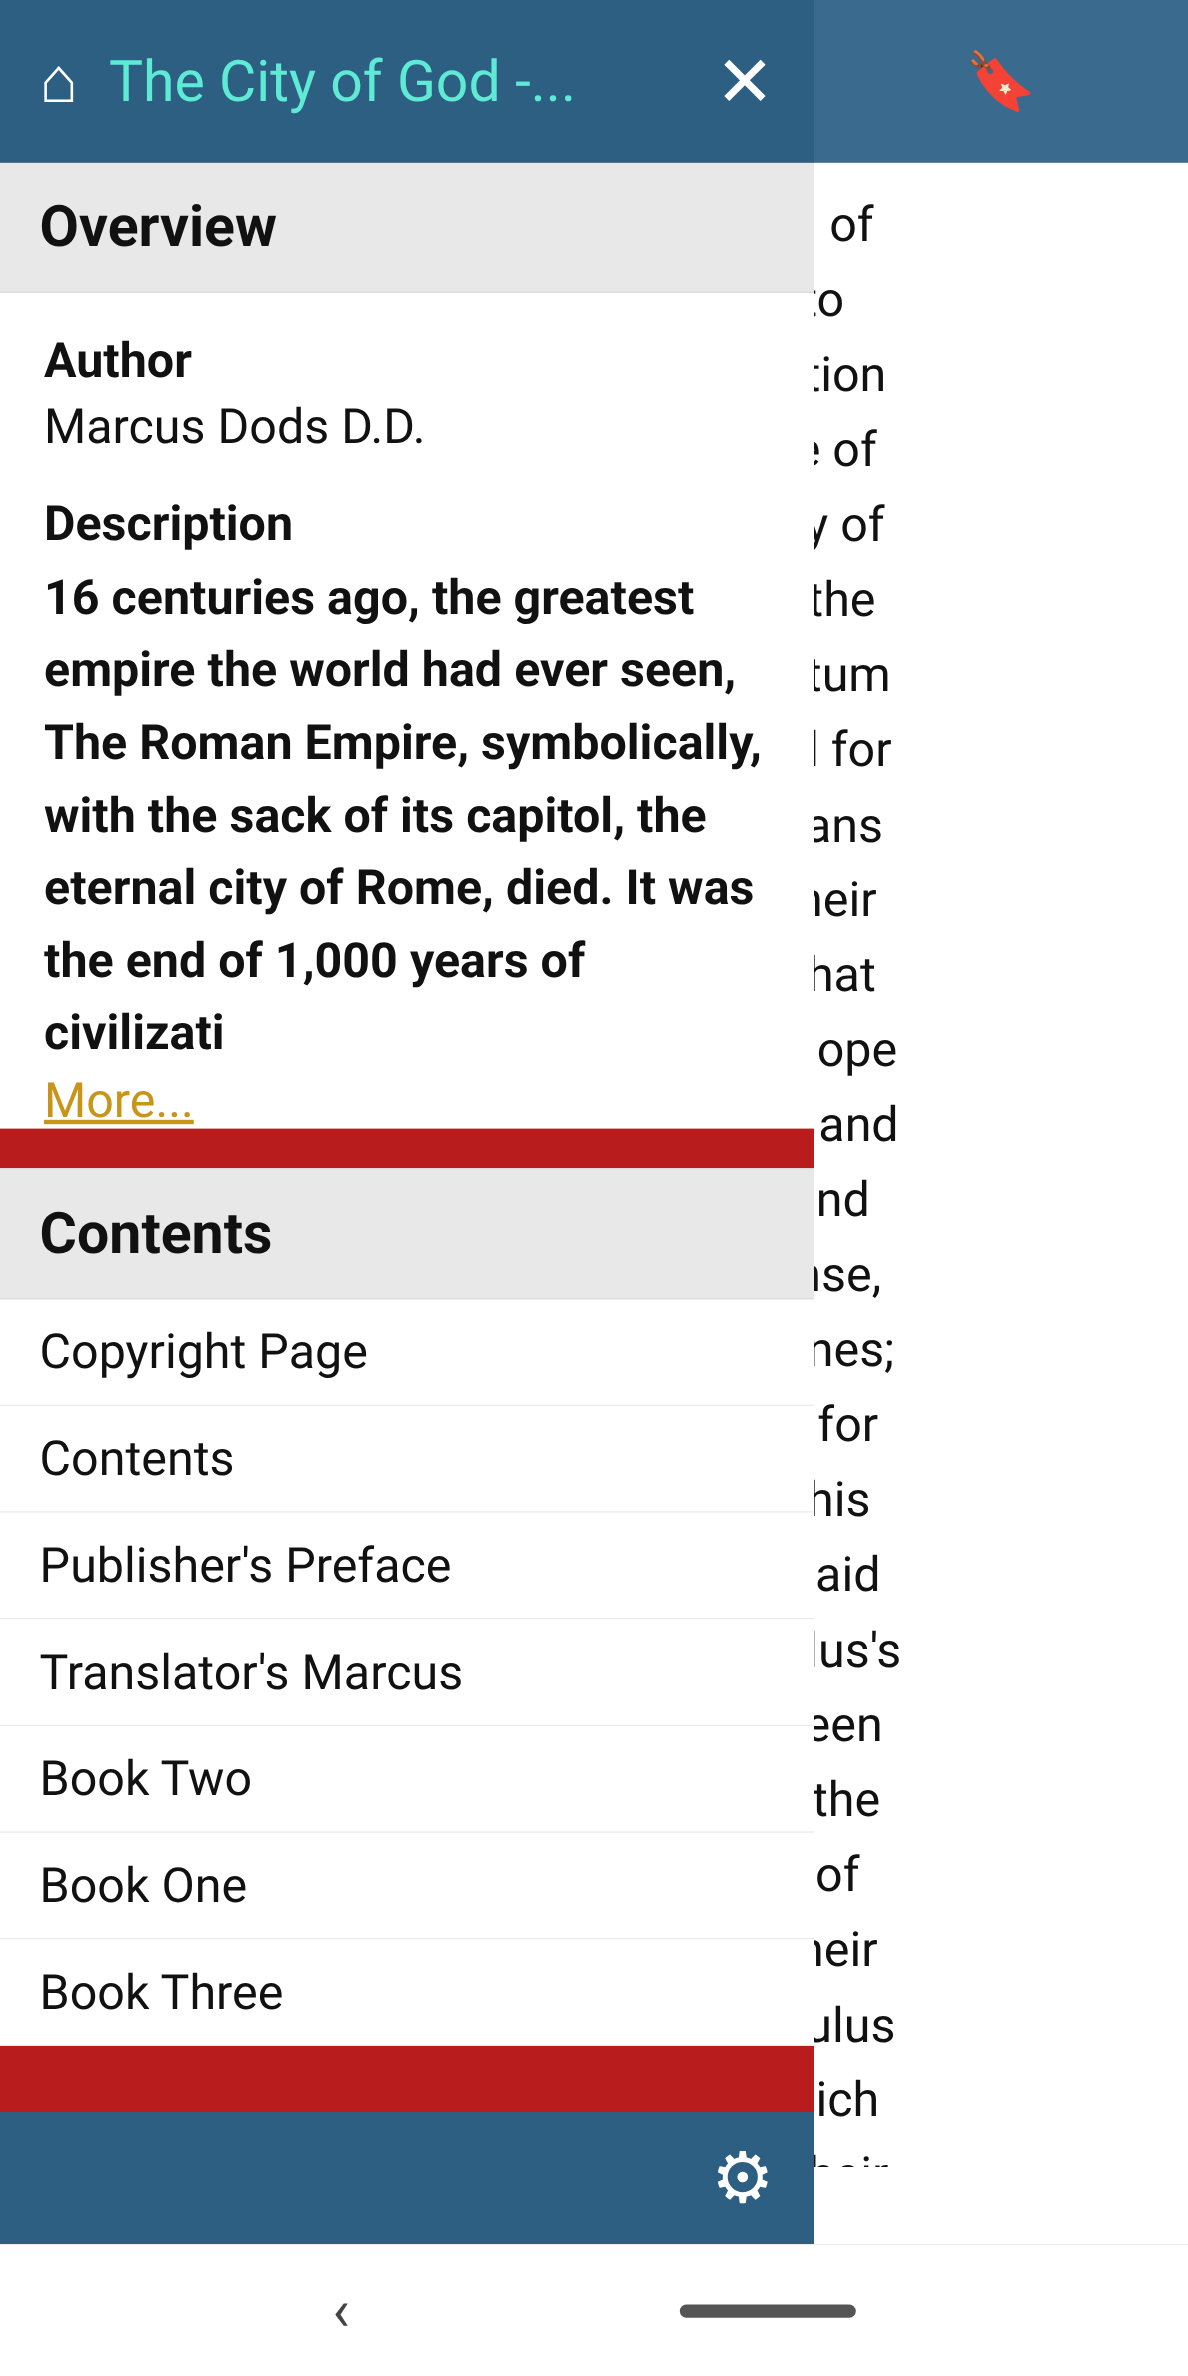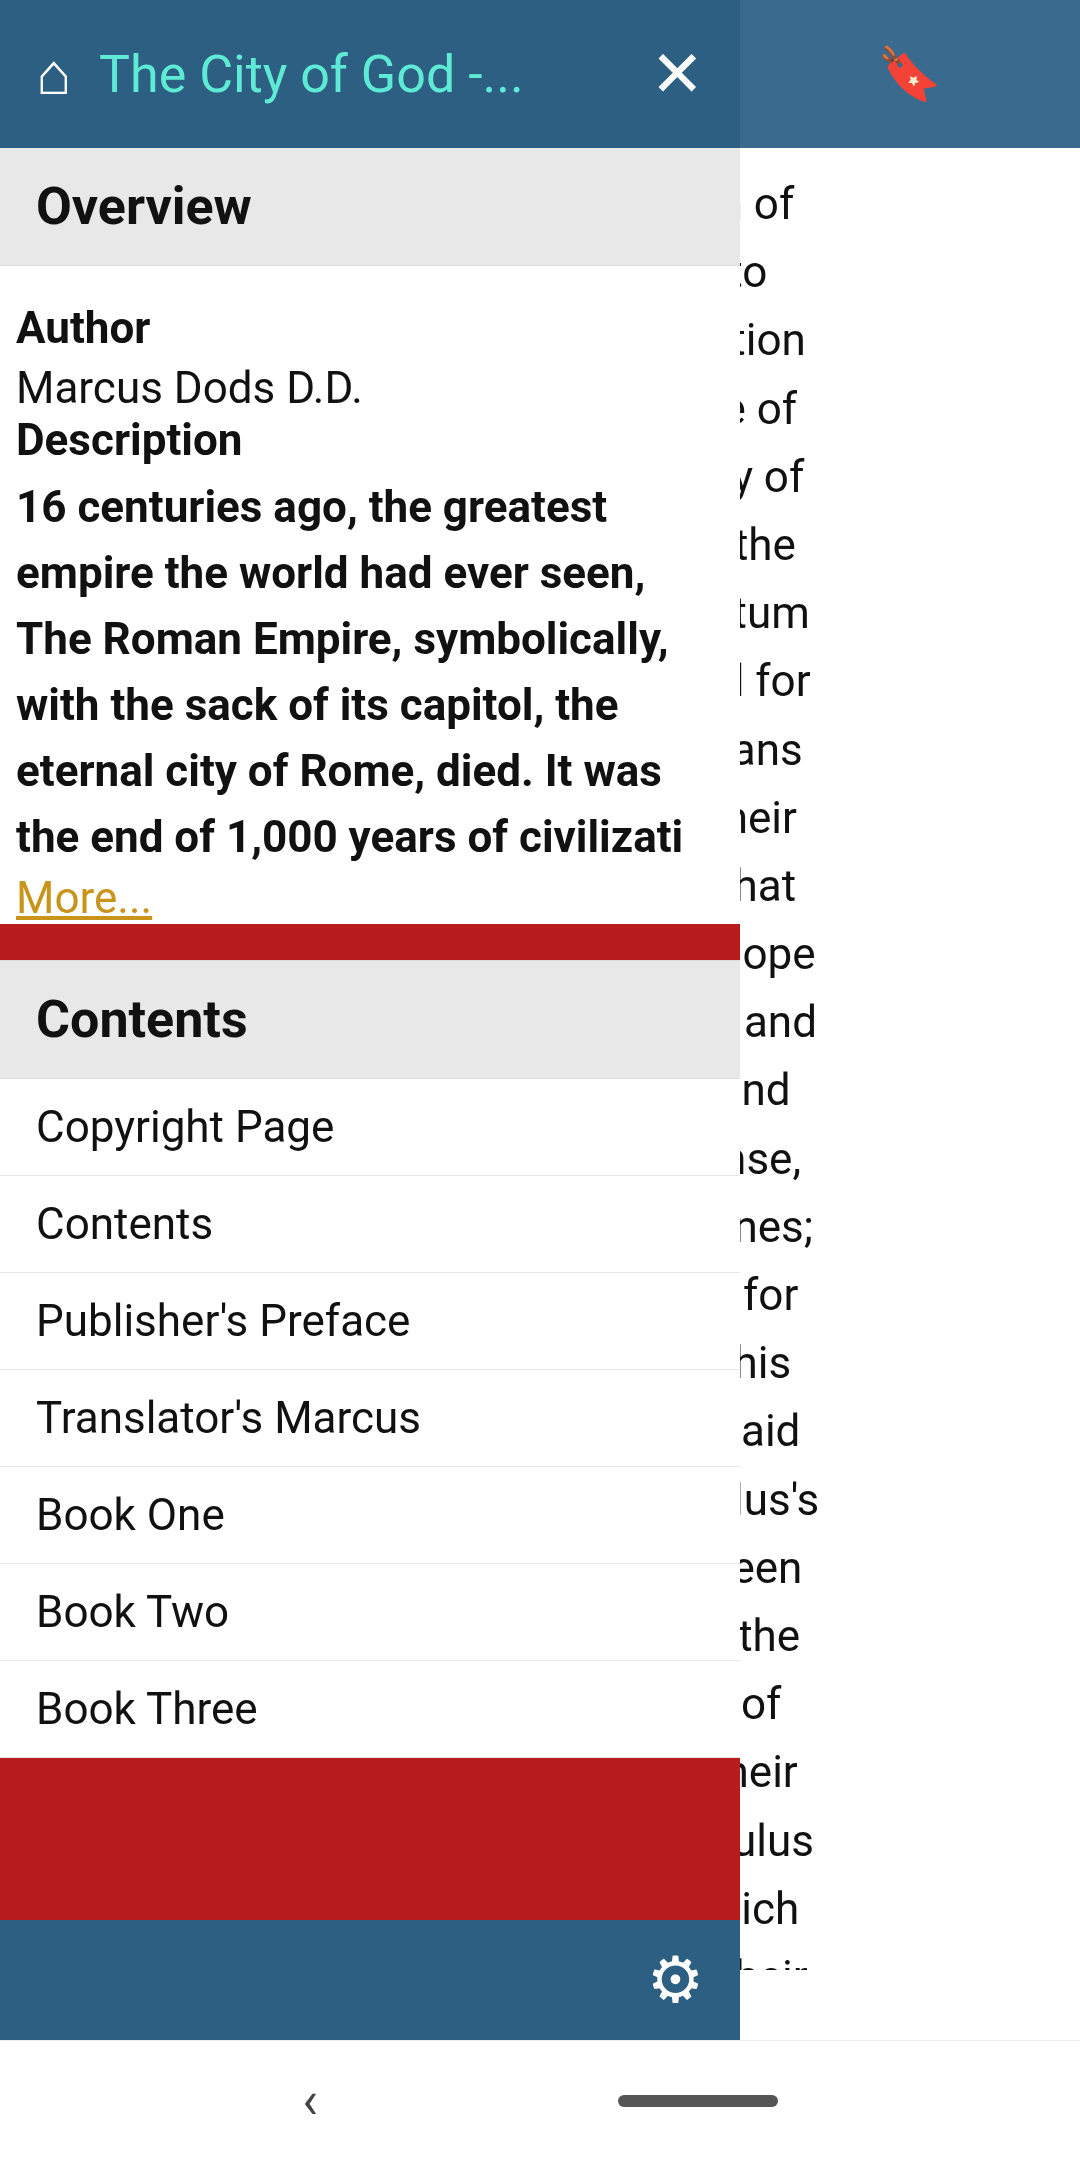--- a/index.html
+++ b/index.html
@@ -109,34 +109,35 @@
       border-bottom: 1px solid #ddd;
     }
 
     .overview-title {
       font-size: 52px;
       font-weight: 700;
       color: #111;
     }
 
     .overview-body {
-      padding: 36px 36px 0 16px;
+      padding: 36px 36px 0 40px;
       background: #fff;
     }
 
     .field-label {
       font-size: 44px;
       font-weight: 700;
       color: #111;
       margin-bottom: 8px;
     }
 
     .field-value {
       font-size: 44px;
       color: #111;
+      margin-bottom: 36px;
     }
 
     .description-text {
       font-size: 44px;
       color: #111;
       line-height: 1.5;
       margin-bottom: 2px;
       font-weight: bold;
     }
 
@@ -260,22 +261,22 @@
 
   <div class="contents-header">
     <span class="contents-title">Contents</span>
   </div>
 
   <div class="contents-list">
     <div class="contents-item">Copyright Page</div>
     <div class="contents-item">Contents</div>
     <div class="contents-item">Publisher's Preface</div>
     <div class="contents-item">Translator's Marcus</div>
+    <div class="contents-item">Book Two</div>
     <div class="contents-item">Book One</div>
-    <div class="contents-item">Book Two</div>
     <div class="contents-item">Book Three</div>
 
   </div>
 </div>
 
 <div class="bottom-bar">
   <span class="gear-icon">⚙</span>
 </div>
 
 <div class="nav-bar">

